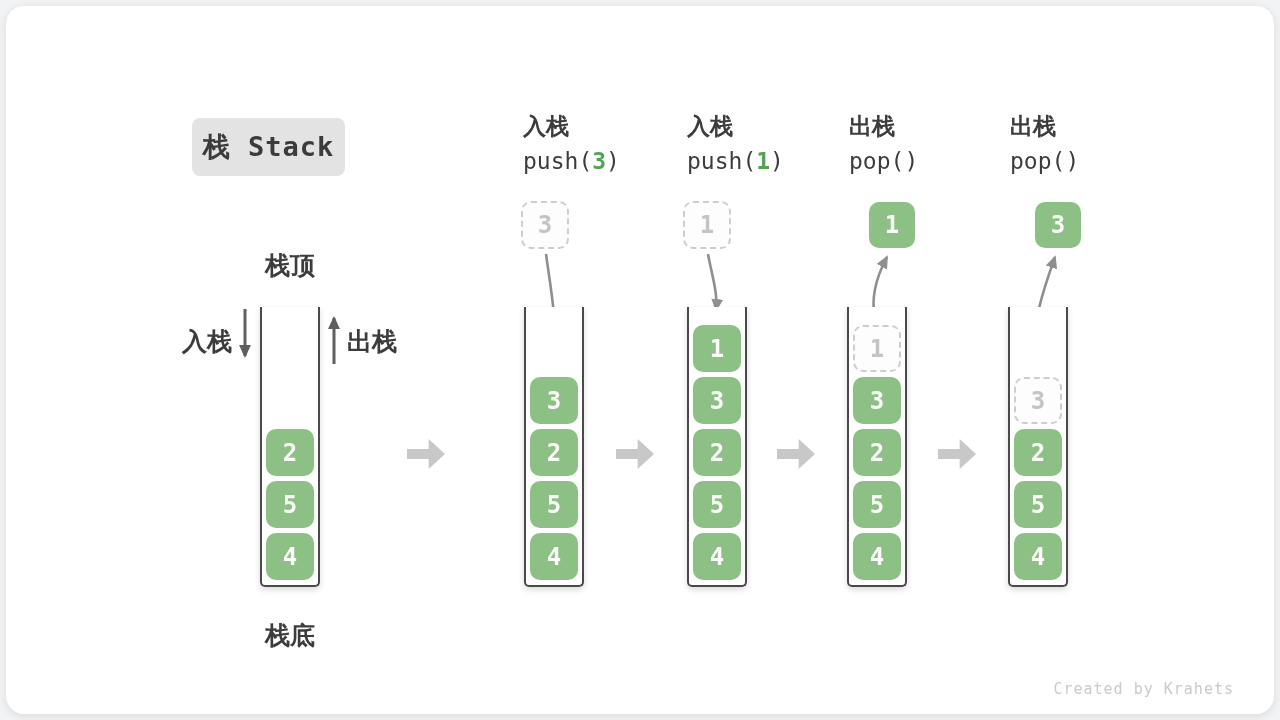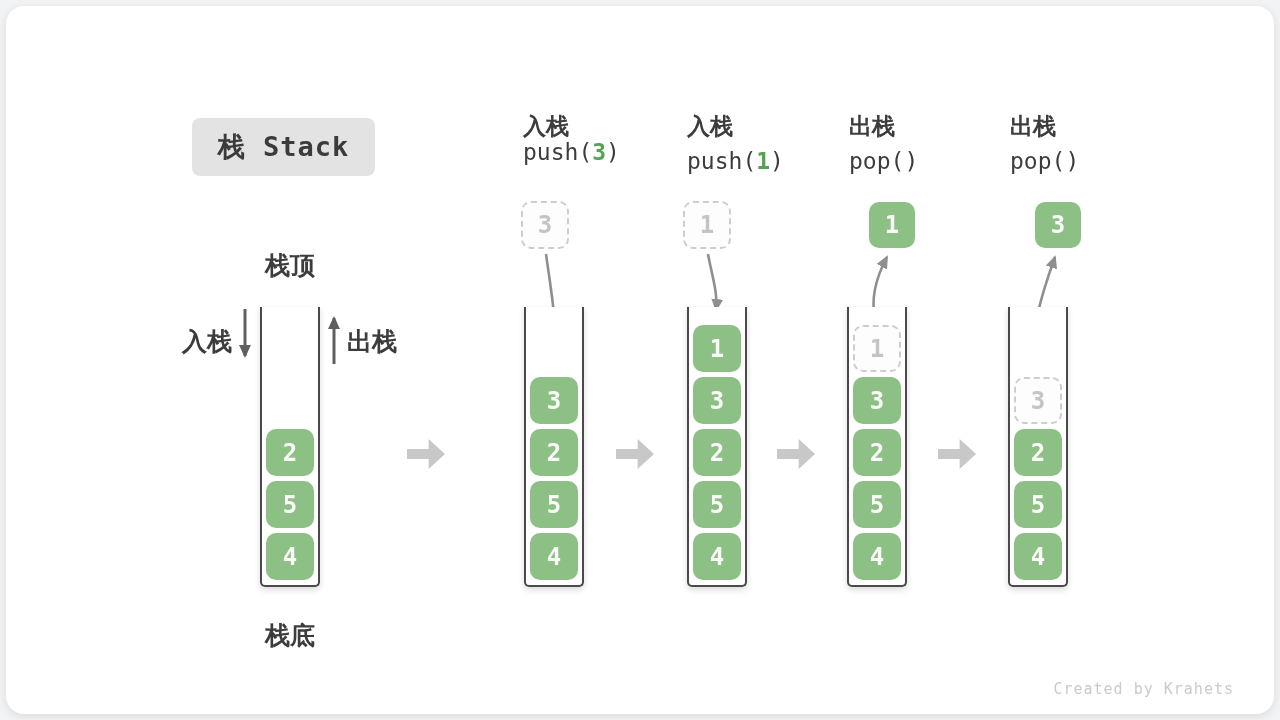--- a/index.html
+++ b/index.html
@@ -10,21 +10,21 @@
     overflow:hidden;
   }
   .card{
     position:absolute;left:6px;top:6px;right:6px;bottom:6px;
     background:#ffffff;border-radius:18px;
     box-shadow:0 2px 10px rgba(0,0,0,0.10);
   }
   .abs{position:absolute;}
   
   .title-box{
-    left:186px;top:112px;width:183px;height:58px;
+    left:186px;top:112px;width:153px;height:58px;
     background:#e3e3e3;border-radius:8px;
     display:flex;align-items:center;justify-content:center;
     font-family:"DejaVu Sans Mono", monospace;
     font-size:27px;font-weight:700;color:#3b3b3b;letter-spacing:1px;
   }
   
   .col-header-zh{
     font-size:23px;font-weight:700;color:#3c3c3c;line-height:26px;
   }
   .col-header-code{
@@ -102,21 +102,21 @@
     <span>栈 Stack</span>
   </div>
 
   <div class="abs center-label" style="left:224px;top:613px;">栈底</div>
   <div class="abs center-label" style="left:224px;top:243px;">栈顶</div>
   <div class="abs side-label" style="left:176px;top:319px;">入栈</div>
   <div class="abs side-label" style="left:341px;top:319px;">出栈</div>
 
   <div class="abs" style="left:517px;top:107px;">
     <div class="col-header-zh">入栈</div>
-    <div class="col-header-code" style=""><span>push(</span><span class="code-arg">3</span><span>)</span></div>
+    <div class="col-header-code" style="margin-top:9px;"><span>push(</span><span class="code-arg">3</span><span>)</span></div>
   </div>
 
   <div class="abs" style="left:681px;top:107px;">
     <div class="col-header-zh">入栈</div>
     <div class="col-header-code" style="margin-top:9px;"><span>push(</span><span class="code-arg">1</span><span>)</span></div>
   </div>
 
   <div class="abs" style="left:843px;top:107px;">
     <div class="col-header-zh">出栈</div>
     <div class="col-header-code" style="margin-top:9px;"><span>pop(</span><span class="code-arg"></span><span>)</span></div>

